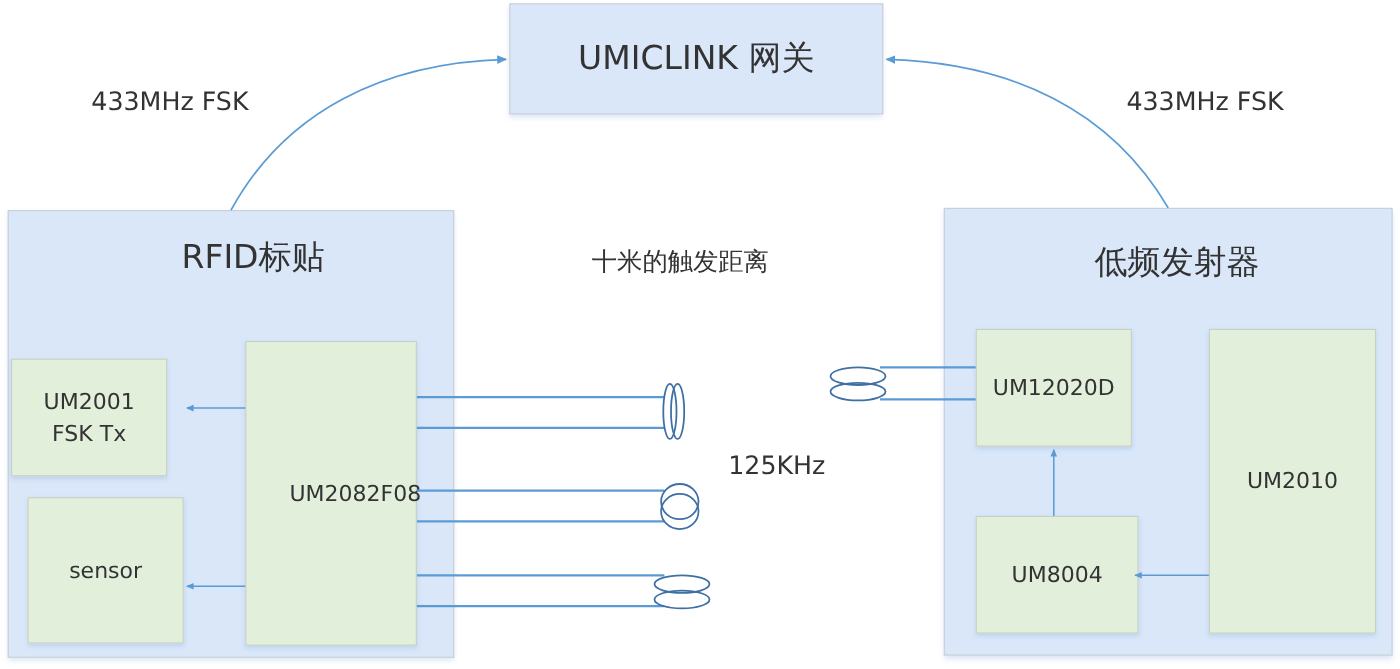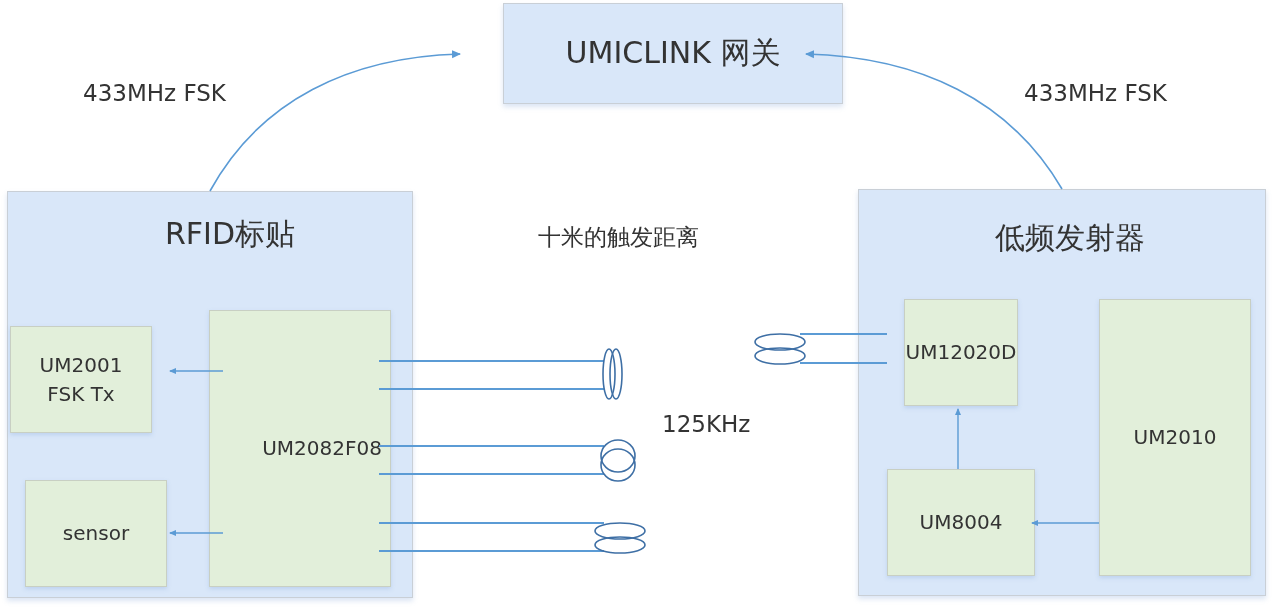--- a/index.html
+++ b/index.html
@@ -13,47 +13,47 @@
           box-shadow: 0 2px 4px rgba(110,150,210,0.25); font-size: 20px; line-height: 29px; }
   .gateway { background: #d9e7f9; border: 1px solid #c9cfd6;
              box-shadow: 0 3px 5px rgba(110,150,210,0.25); font-size: 30px; }
   .ctitle { position: absolute; left: 0; right: 0; text-align: center; font-size: 30px; }
   .label { position: absolute; font-size: 23px; white-space: nowrap; text-align: center; }
   svg.overlay { position: absolute; left: 0; top: 0; pointer-events: none; }
 </style>
 </head>
 <body>
 
-<div class="box gateway" style="left:463px; top:3px; width:340px; height:101px;margin-left:40px;">
+<div class="box gateway" style="left:463px; top:3px; width:340px; height:101px;">
   <span>UMICLINK 网关</span>
 </div>
 
 <div class="label" style="left:83px; top:80px;">433MHz FSK</div>
 <div class="label" style="left:1024px; top:80px;">433MHz FSK</div>
 <div class="label" style="left:538px; top:222px;">十米的触发距离</div>
 <div class="label" style="left:662px; top:411px;">125KHz</div>
 
 <div class="box container" style="left:7px; top:191px; width:406px; height:407px; display:block;">
   <div class="ctitle" style="top:22px;padding-left:40px;">RFID标贴</div>
 </div>
 <div class="box chip" style="left:10px; top:310px; width:142px; height:107px; flex-direction:column;margin-top:16px;">
   <span>UM2001</span>
   <span>FSK Tx</span>
 </div>
-<div class="box chip" style="left:25px; top:480px; width:142px; height:107px;justify-content:center;">
+<div class="box chip" style="left:25px; top:452px; width:142px; height:133px;justify-content:center;">
   <span>sensor</span>
 </div>
-<div class="box chip" style="left:209px; top:310px; width:182px; height:277px;padding-left:44px;">
+<div class="box chip" style="left:223px; top:310px; width:156px; height:277px;padding-left:44px;">
   <span>UM2082F08</span>
 </div>
 
 <div class="box container" style="left:858px; top:189px; width:408px; height:407px; display:block;">
   <div class="ctitle" style="top:28px;padding-left:16px;">低频发射器</div>
 </div>
-<div class="box chip" style="left:887px; top:299px; width:114px; height:107px;margin-left:17px;">
+<div class="box chip" style="left:887px; top:299px; width:142px; height:107px;">
   <span>UM12020D</span>
 </div>
 <div class="box chip" style="left:887px; top:469px; width:148px; height:107px;">
   <span>UM8004</span>
 </div>
 <div class="box chip" style="left:1099px; top:299px; width:152px; height:277px;">
   <span>UM2010</span>
 </div>
 
 <svg class="overlay" width="1273" height="608" viewBox="0 0 1273 608">

